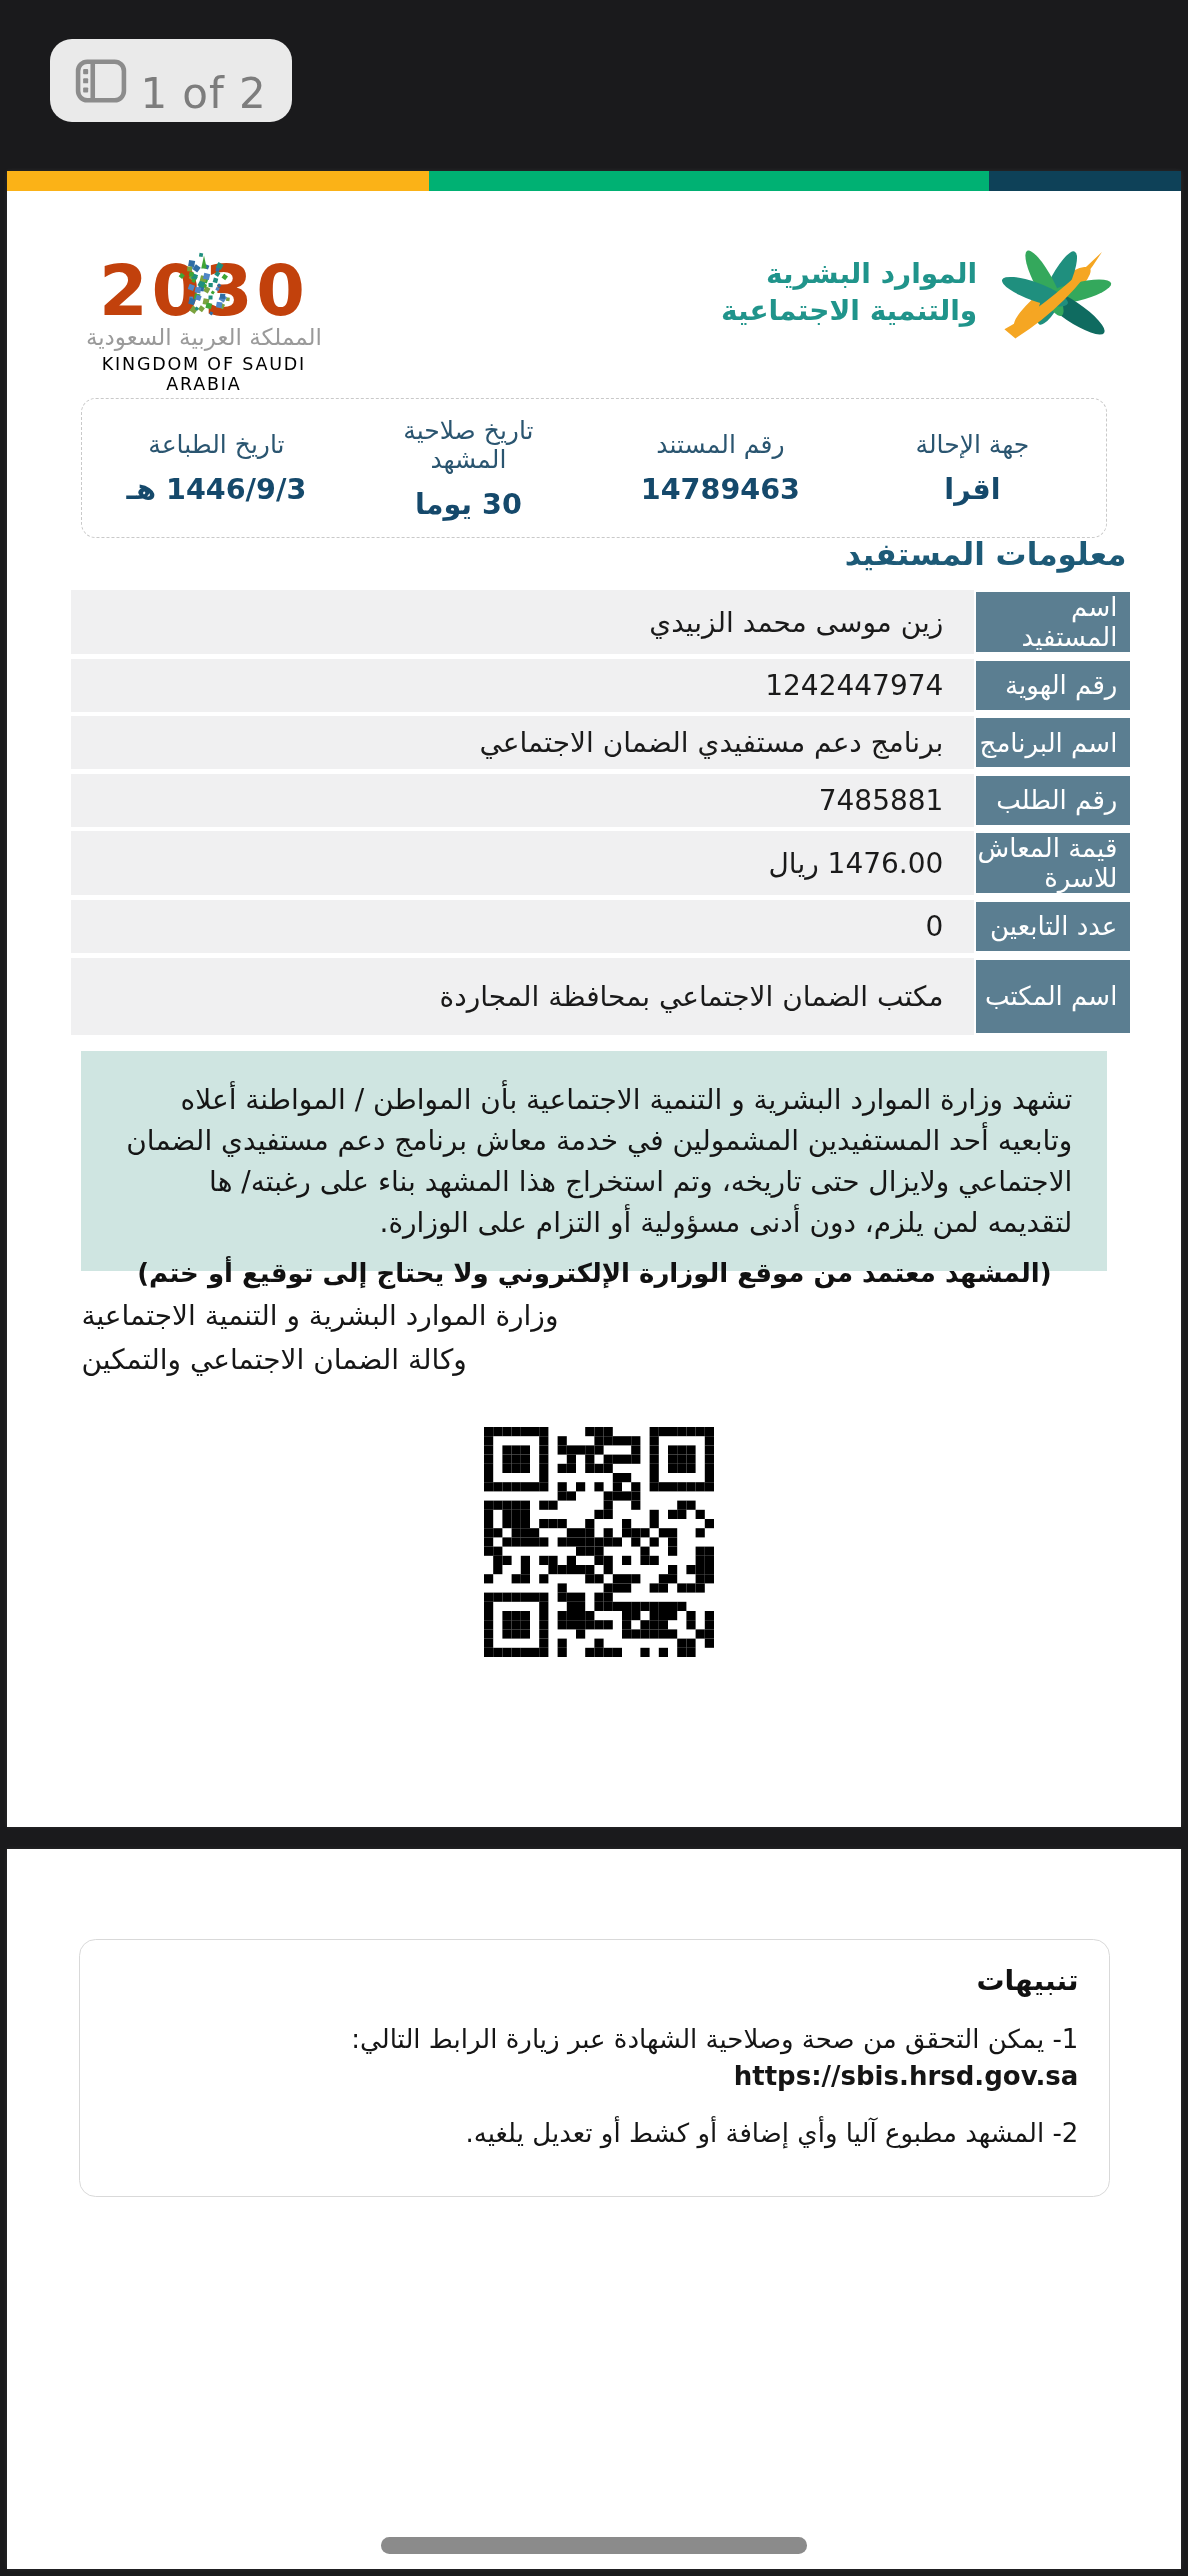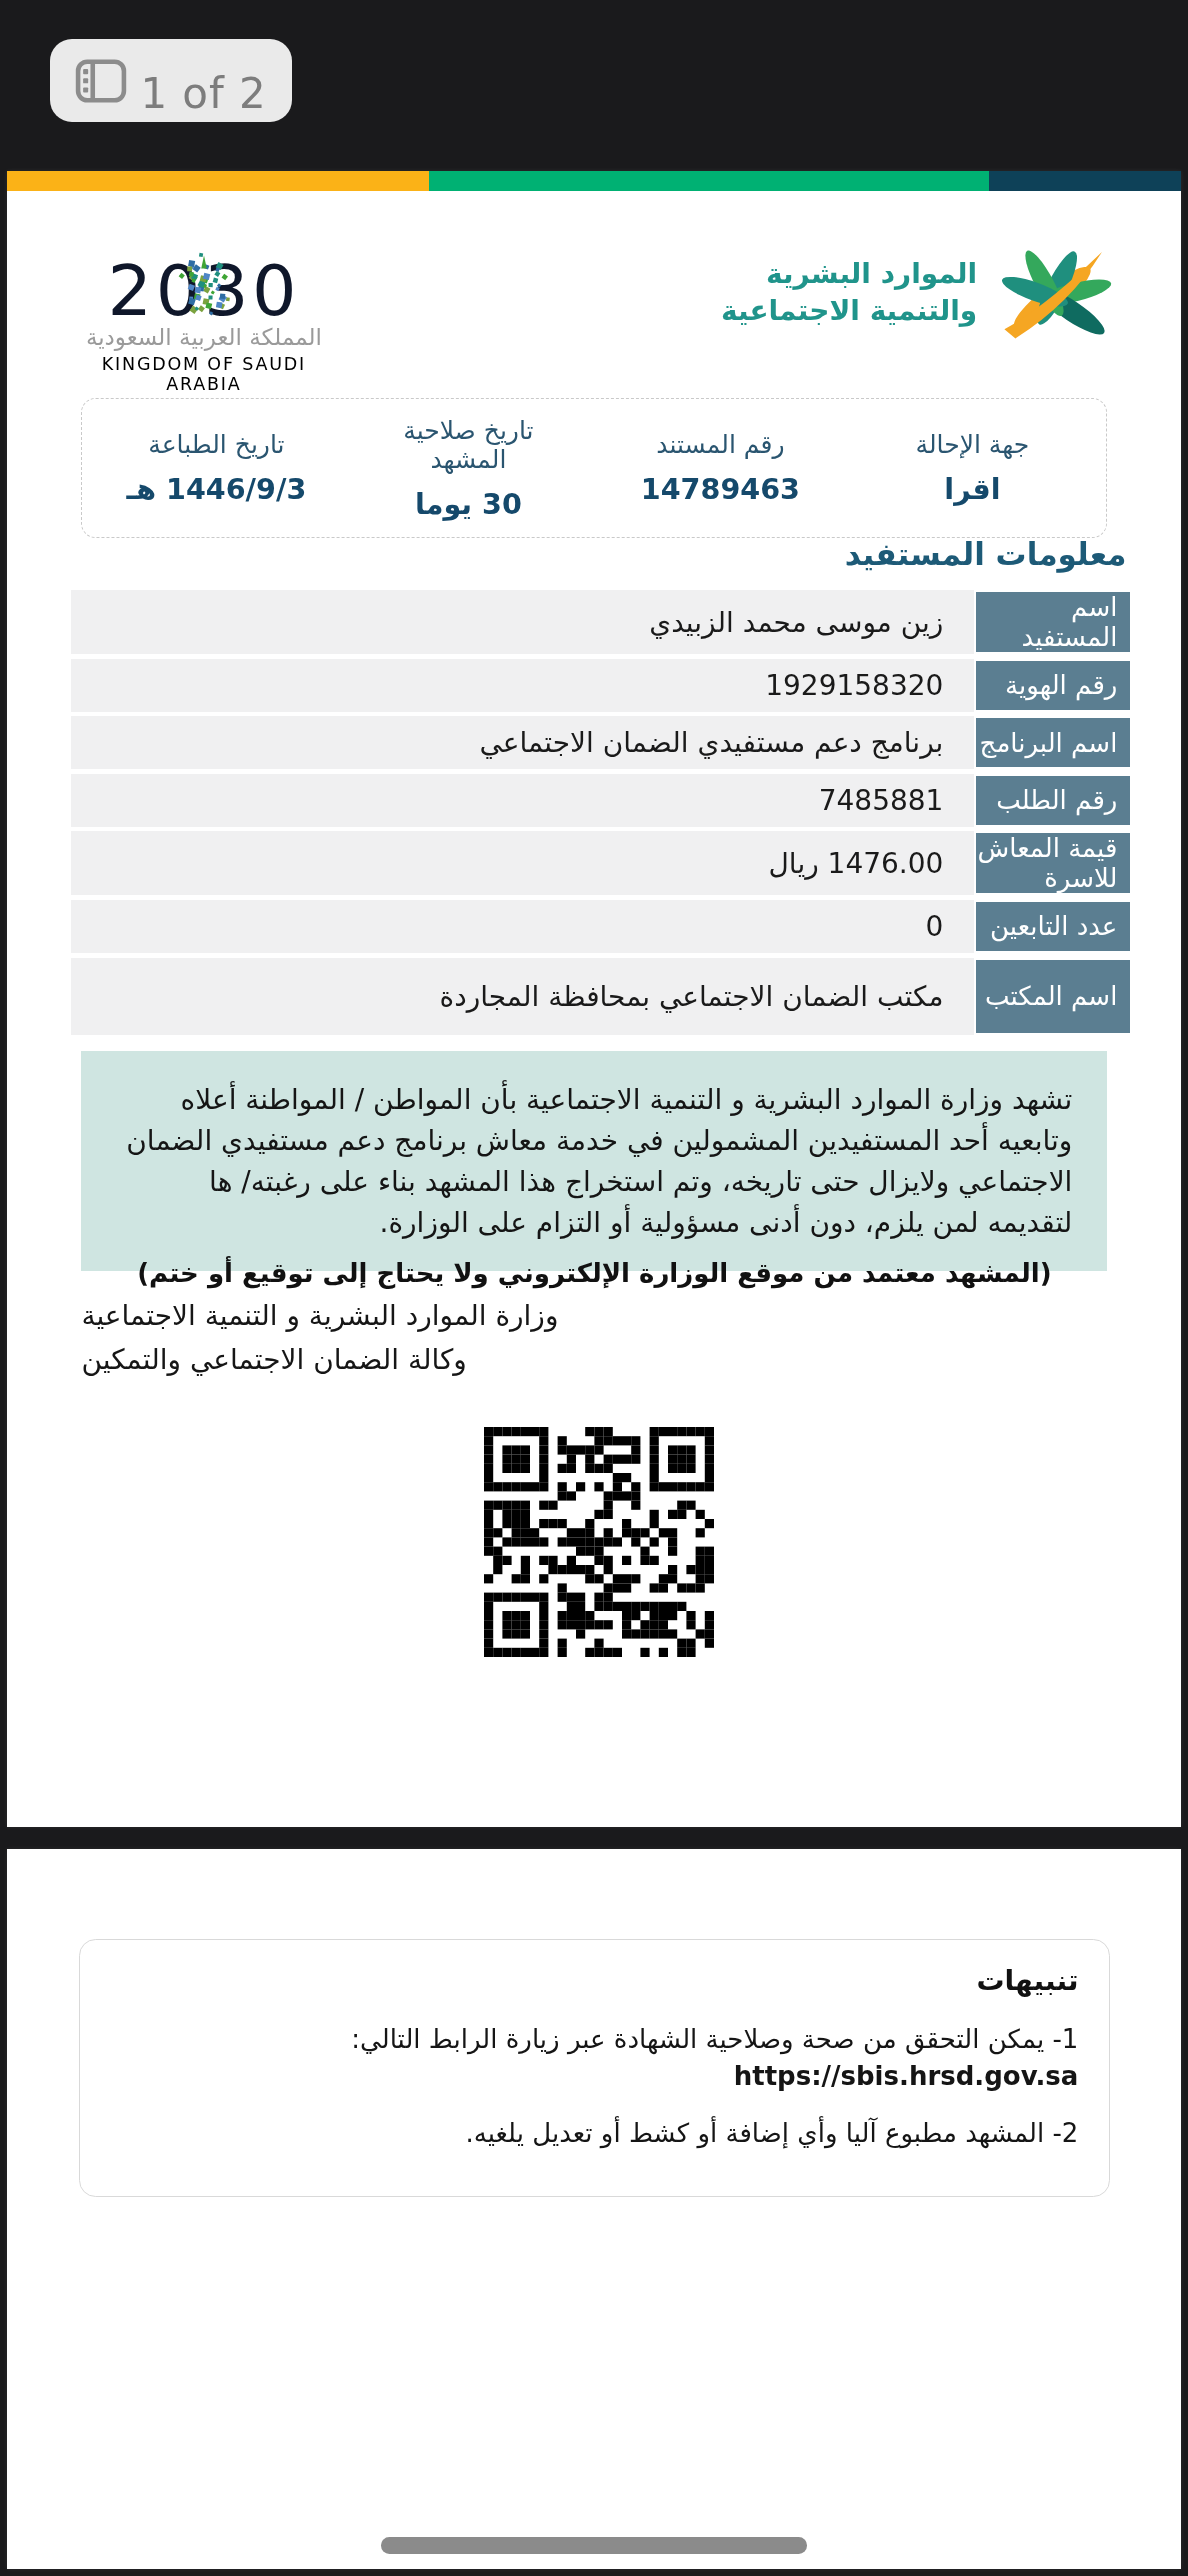--- a/index.html
+++ b/index.html
@@ -27,21 +27,21 @@
   .page-pill {
     position:absolute; left:50px; top:39px; width:242px; height:83px;
     background:rgba(242,242,242,0.96); border-radius:22px; z-index:6;
     display:flex; align-items:center; justify-content:center; gap:13px;
   }
   .page-pill .label { font-size:42px; color:#7d7d7d; letter-spacing:0.9px;margin-top:26px; }
 
   
   .vision-logo { position:absolute; left:72px; top:88px; width:249px; text-align:center; z-index:1; }
   .vision-numerals {
-    font-size:70px; font-weight:normal; color:#0f172a; line-height:64px;
+    font-size:70px; font-weight:bold; color:#c2410c; line-height:64px;
     letter-spacing:3.7px; position:relative;
   }
   .vision-emblem { position:absolute; left:50%; top:-11px; transform:translateX(-50%); }
   .vision-ar { font-size:23px; color:#9a9a9a; margin-top:1px; }
   .vision-en { font-size:17.5px; color:#000000; letter-spacing:1.8px; margin-top:3.7px; }
 
   .doc-title {
     position:absolute; left:0; right:0; top:111px; text-align:center;
     font-size:53px; font-weight:bold; color:#17AE66; z-index:0;
   }
@@ -240,21 +240,21 @@
 
     <div class="info-heading">معلومات المستفيد</div>
 
     <div class="info-table">
       <div class="info-row">
         <div class="info-label">اسم المستفيد</div>
         <div class="info-value">زين موسى محمد الزبيدي</div>
       </div>
       <div class="info-row">
         <div class="info-label">رقم الهوية</div>
-        <div class="info-value">1929158320</div>
+        <div class="info-value">1242447974</div>
       </div>
       <div class="info-row">
         <div class="info-label">اسم البرنامج</div>
         <div class="info-value">برنامج دعم مستفيدي الضمان الاجتماعي</div>
       </div>
       <div class="info-row">
         <div class="info-label">رقم الطلب</div>
         <div class="info-value">7485881</div>
       </div>
       <div class="info-row">

